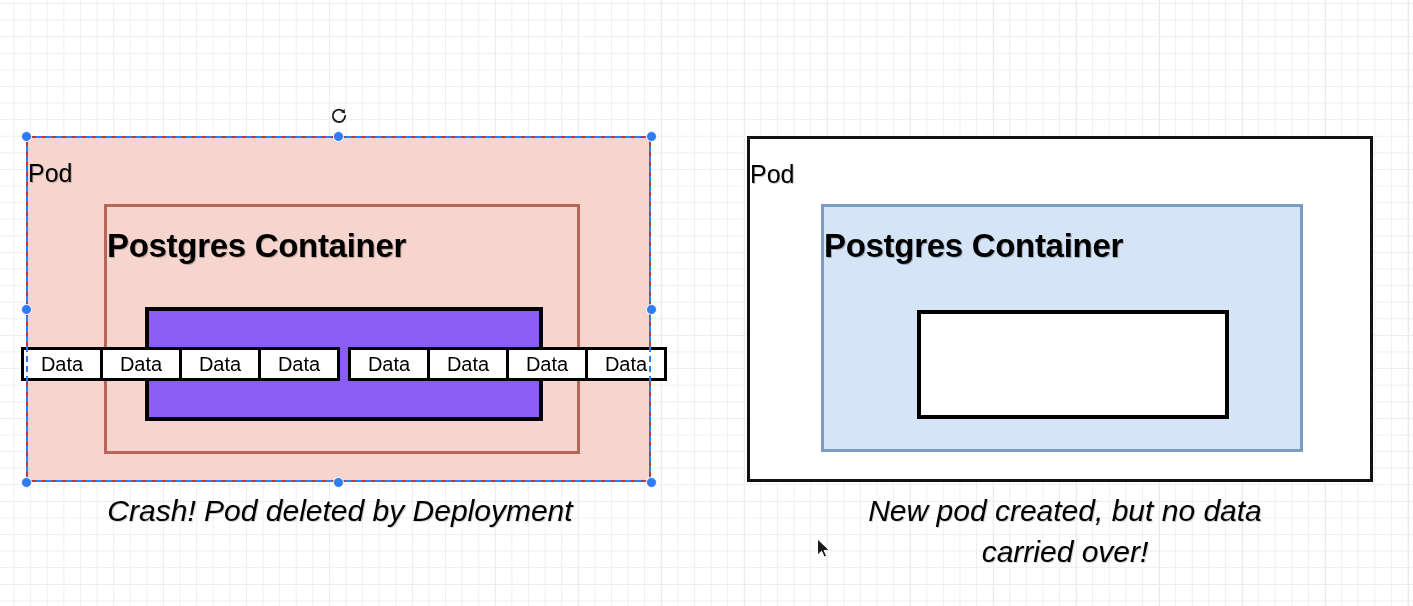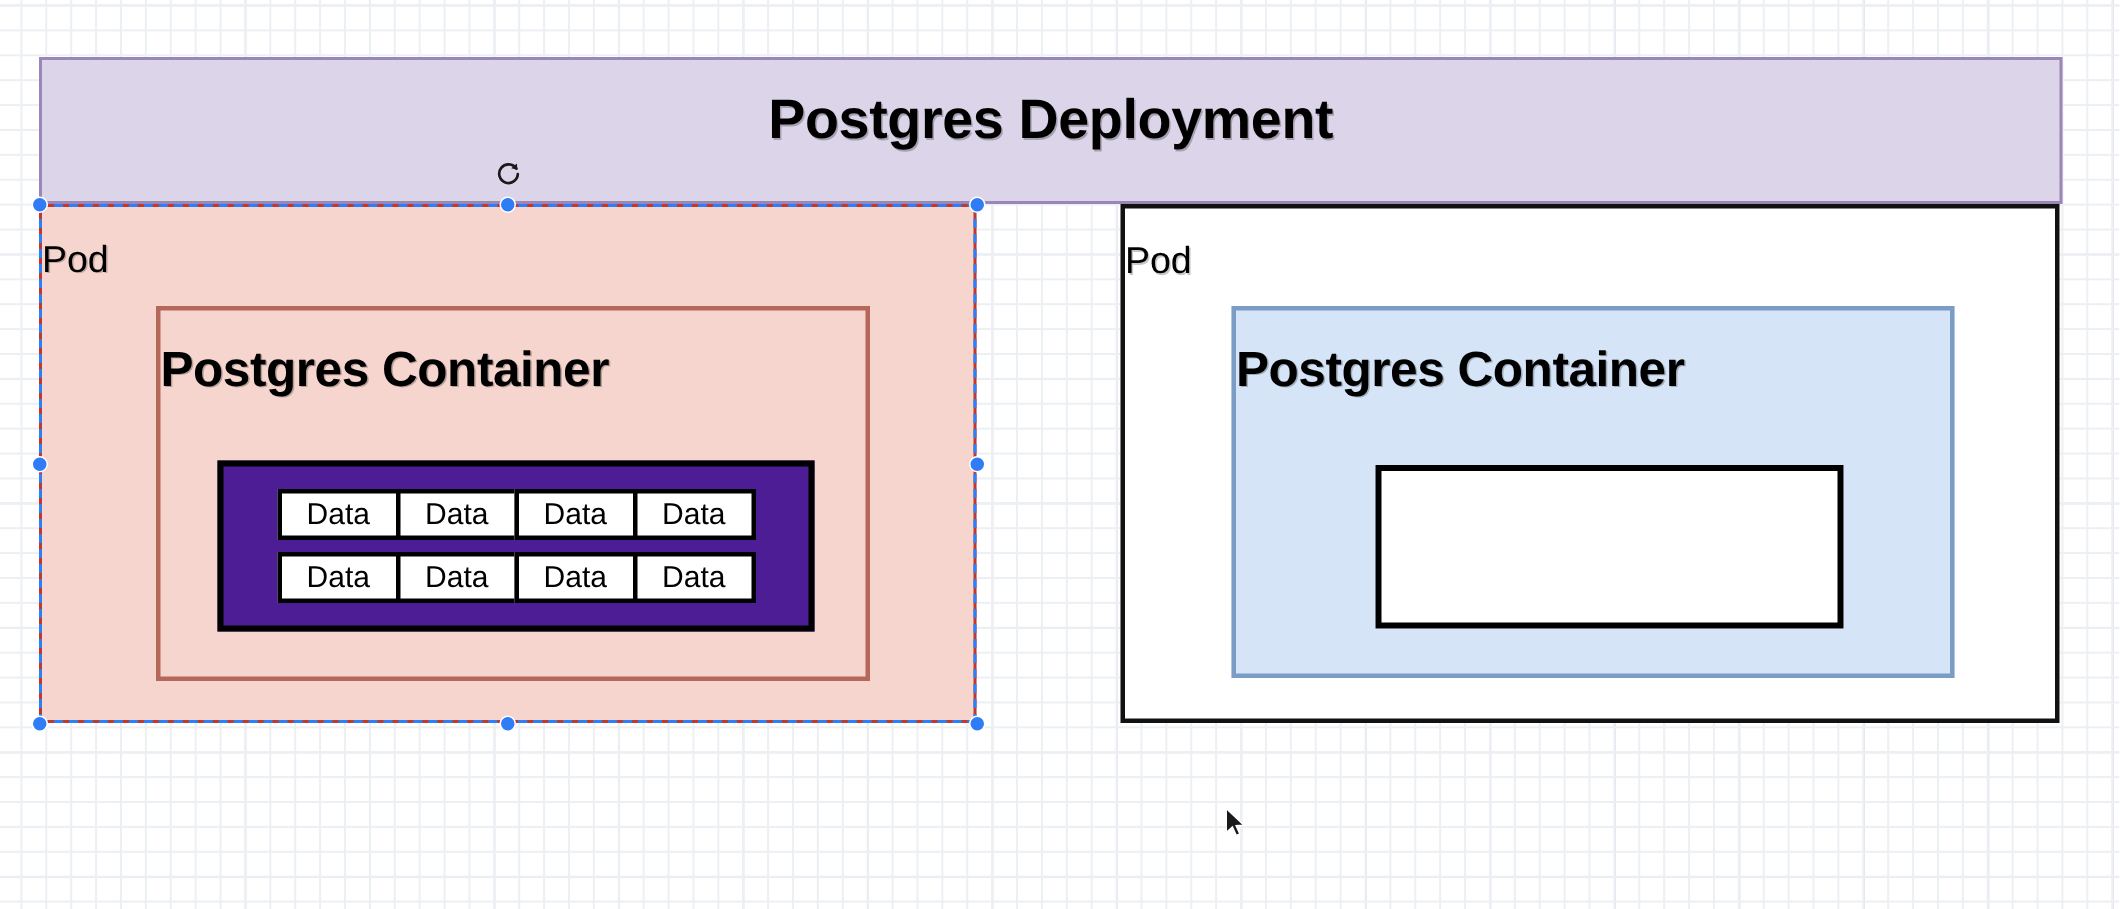--- a/index.html
+++ b/index.html
@@ -122,25 +122,25 @@
     text-shadow: 1px 1px 0 rgba(0,0,0,0.25);
   }
 
   
   .data-table {
     position: absolute;
     left: 38px;
     top: 100px;
     width: 398px;
     height: 114px;
-    background: #4c1d95;
+    background: #8b5cf6;
     border: 4px solid #000000;
     box-sizing: border-box;
     display: flex;
-    flex-direction: column;
+    flex-direction: row;
     justify-content: center;
     align-items: center;
     gap: 8px;
   }
   .data-row {
     display: flex;
     flex-direction: row;
   }
   .data-cell {
     width: 82px;
@@ -221,23 +221,20 @@
     top: 538px;
     width: 16px;
     height: 22px;
   }
 </style>
 </head>
 <body>
 
 <div id="canvas">
 
-  <div class="deployment-box">
-    <div class="deployment-title">Postgres Deployment</div>
-  </div>
 
   <div class="pod pod-left">
     <div class="pod-label">Pod</div>
 
     <div class="container-box container-left">
       <div class="container-title">Postgres Container</div>
 
       <div class="data-table">
         <div class="data-row">
           <div class="data-cell">Data</div>
@@ -257,20 +254,22 @@
 
   <div class="pod pod-right">
     <div class="pod-label">Pod</div>
 
     <div class="container-box container-right">
       <div class="container-title">Postgres Container</div>
       <div class="empty-data-box"></div>
     </div>
   </div>
 
+  <div class="caption caption-left">Crash! Pod deleted by Deployment</div>
+  <div class="caption caption-right">New pod created, but no data carried over!</div>
 
   <div class="selection-outline"></div>
 
   <div class="sel-handle" style="left:26px;  top:136px;"></div>
   <div class="sel-handle" style="left:338px; top:136px;"></div>
   <div class="sel-handle" style="left:651px; top:136px;"></div>
   <div class="sel-handle" style="left:26px;  top:309px;"></div>
   <div class="sel-handle" style="left:651px; top:309px;"></div>
   <div class="sel-handle" style="left:26px;  top:482px;"></div>
   <div class="sel-handle" style="left:338px; top:482px;"></div>

